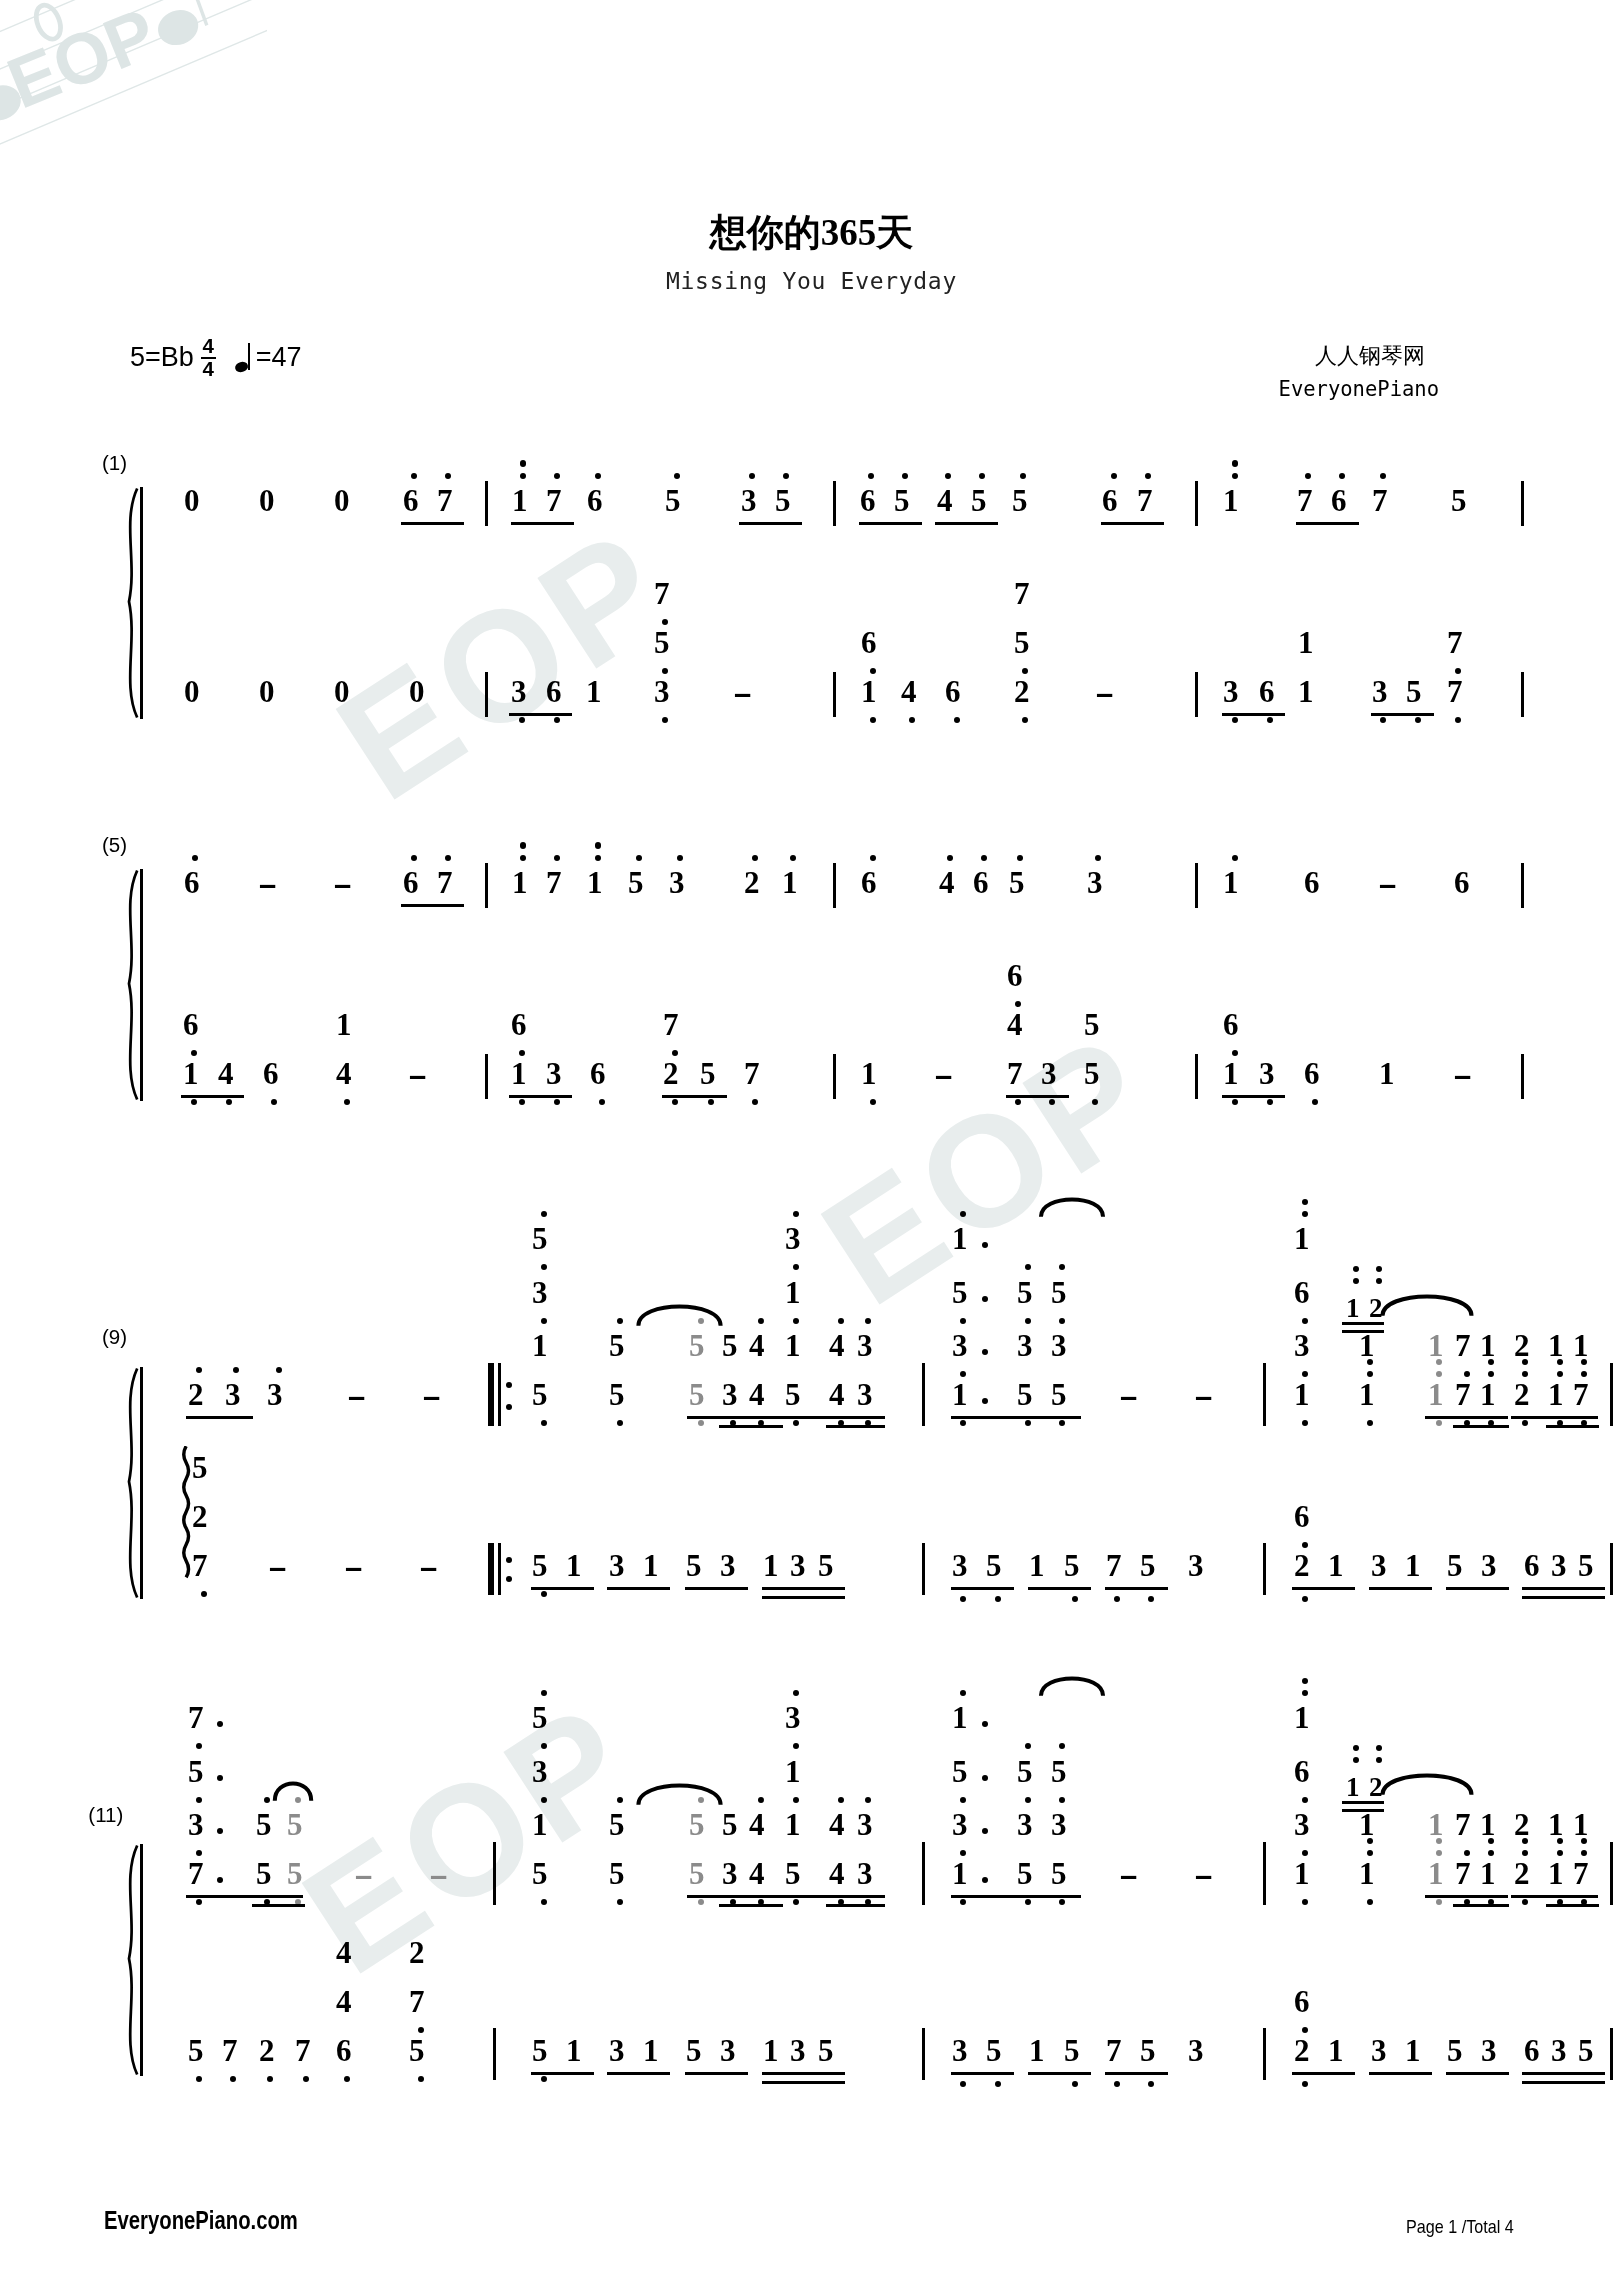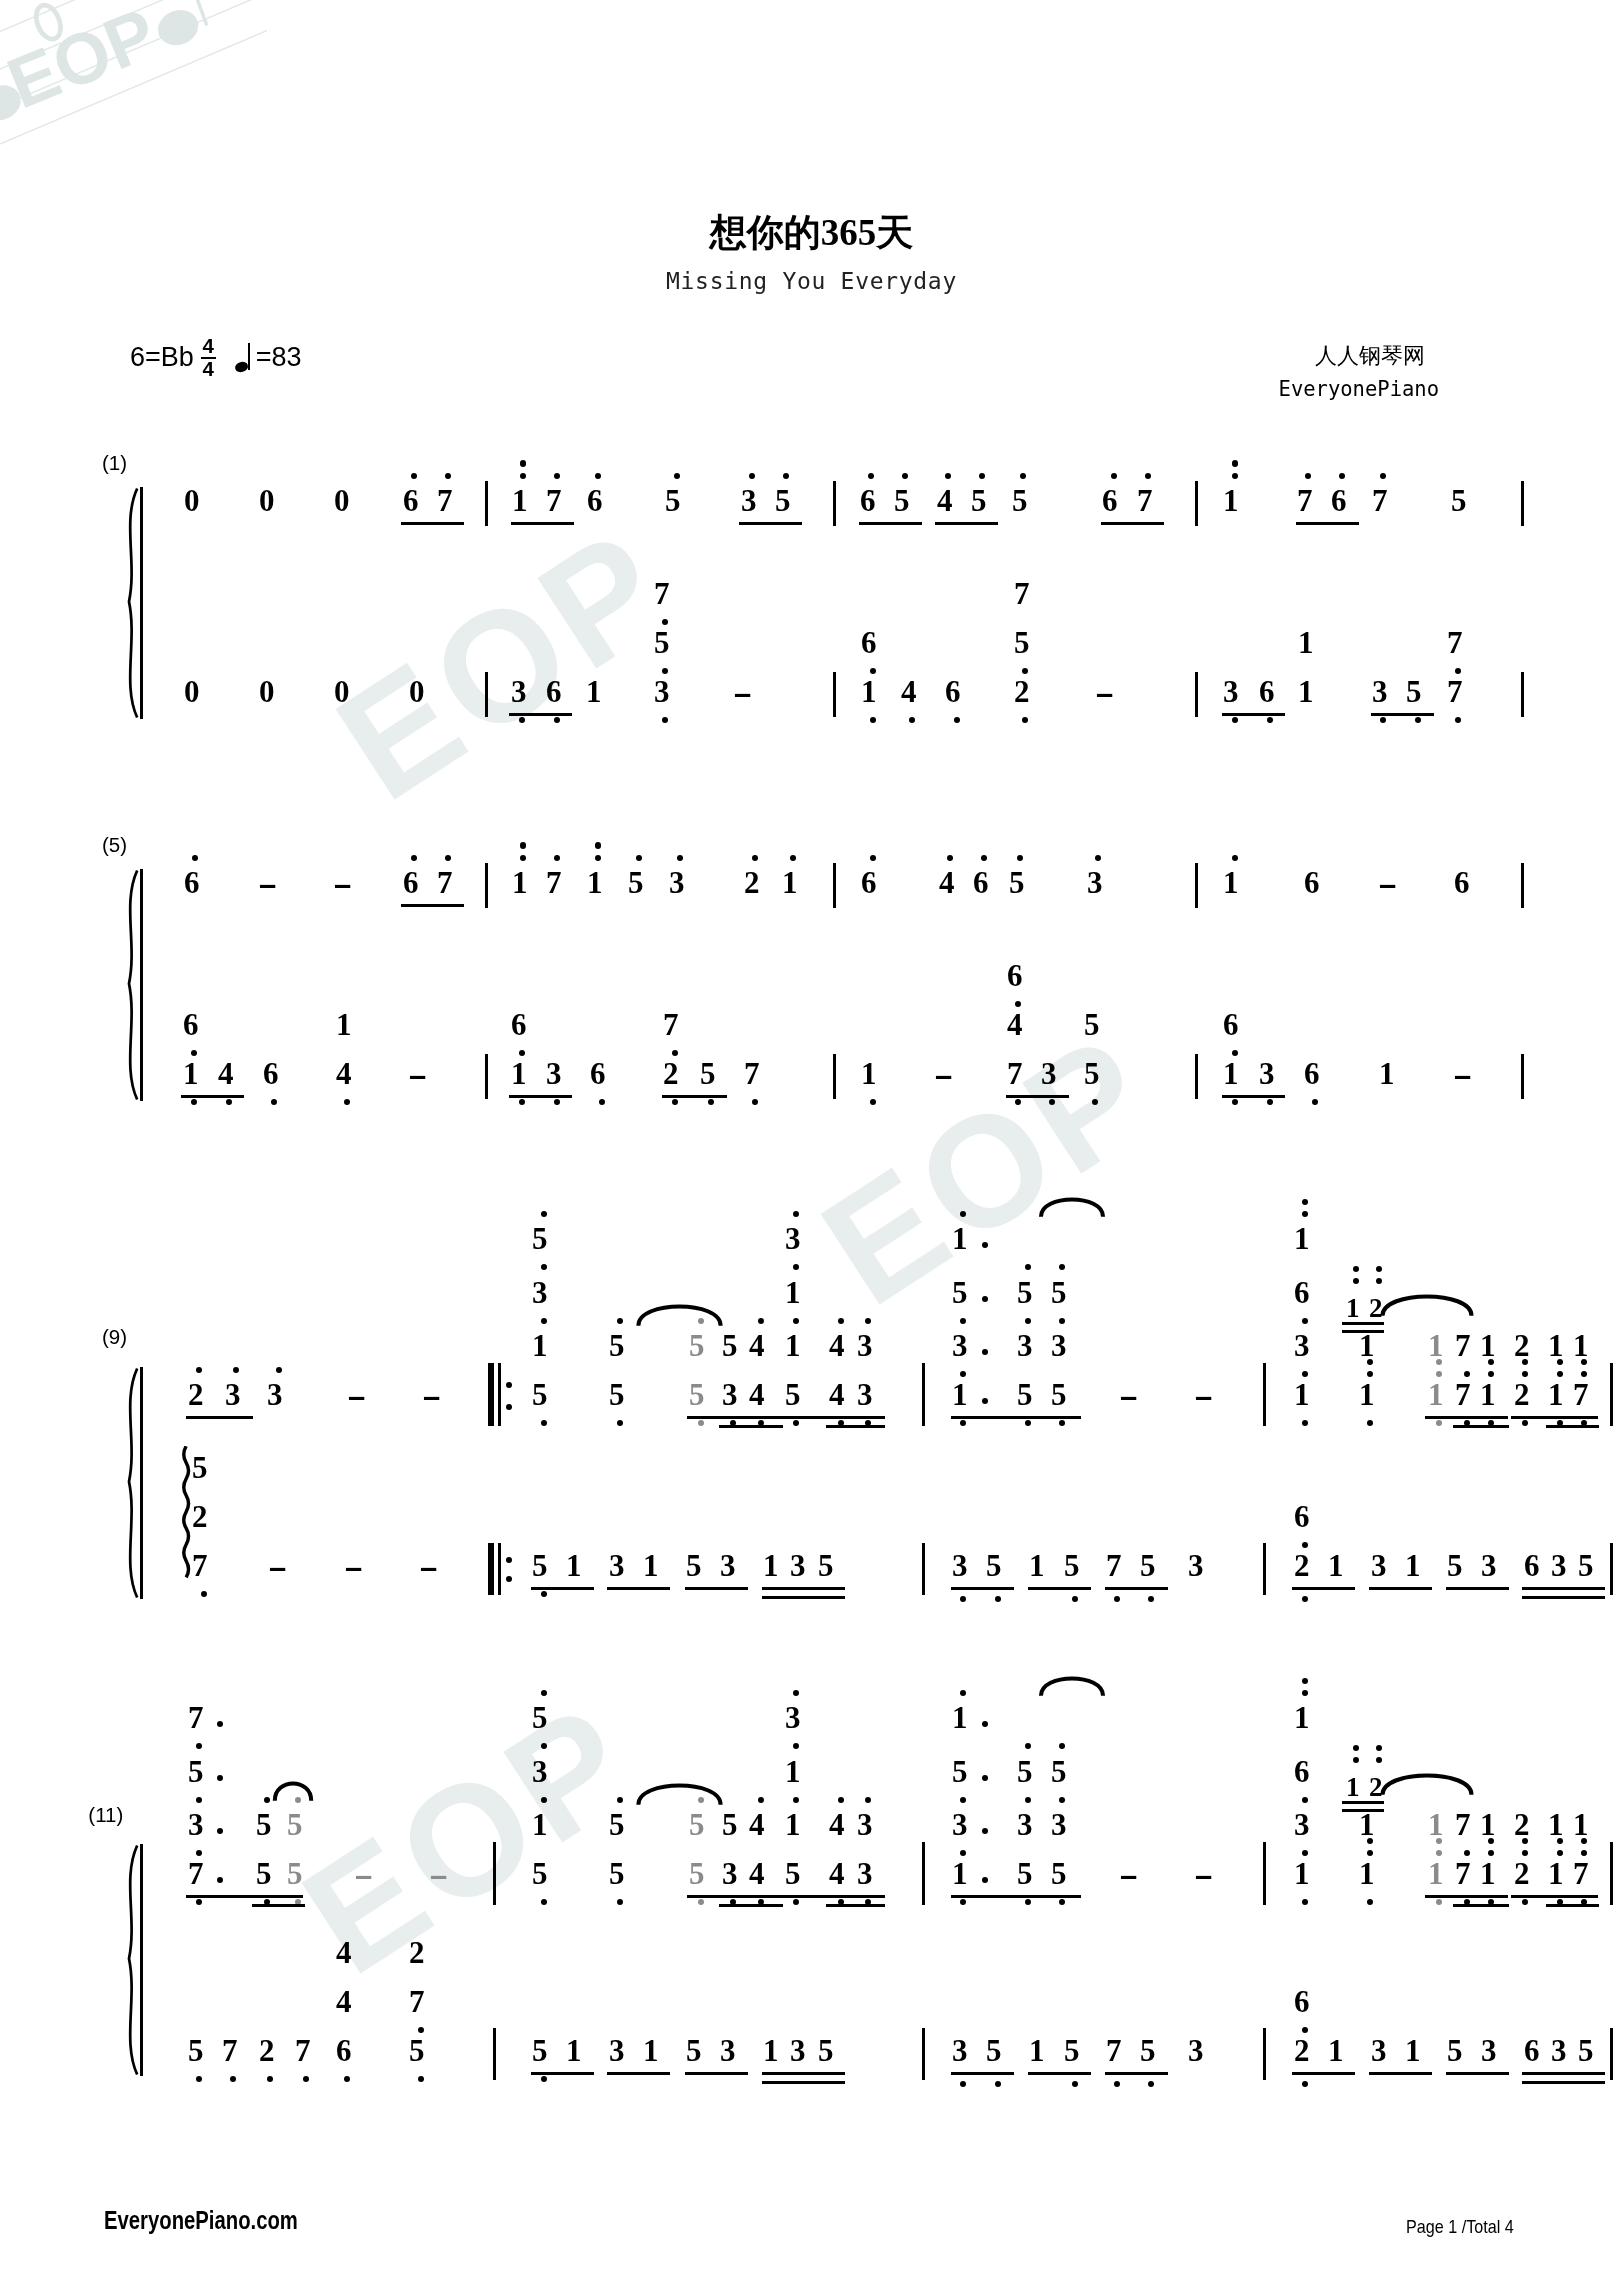--- a/index.html
+++ b/index.html
@@ -157,28 +157,28 @@
 </div>
 
 <div class="wm-eop-big" style="left:328px; top:574px; font-size:157px;">EOP</div>
 <div class="wm-eop-big" style="left:813px; top:1079px; font-size:157px;">EOP</div>
 <div class="wm-eop-big" style="left:294px; top:1748px; font-size:157px;">EOP</div>
 
 <div class="title-cn">想你的365天</div>
 <div class="title-en">Missing You Everyday</div>
 
 <div class="keysig">
-  <span>6=Bb</span>
+  <span>5=Bb</span>
   <span class="frac">
     <span class="num">4</span>
     <span class="den">4</span>
   </span>
   <span class="tempo">
     <span class="qnote"></span>
-    <span>=83</span>
+    <span>=47</span>
   </span>
 </div>
 
 <div class="credit-cn">人人钢琴网</div>
 <div class="credit-en">EveryonePiano</div>
 
 <div class="system" style="top:451px; height:314px;">
   <div class="measure-no" style="left:0px; top:0px;">(1)</div>
 
   <div class="brace" style="top:36px;">

